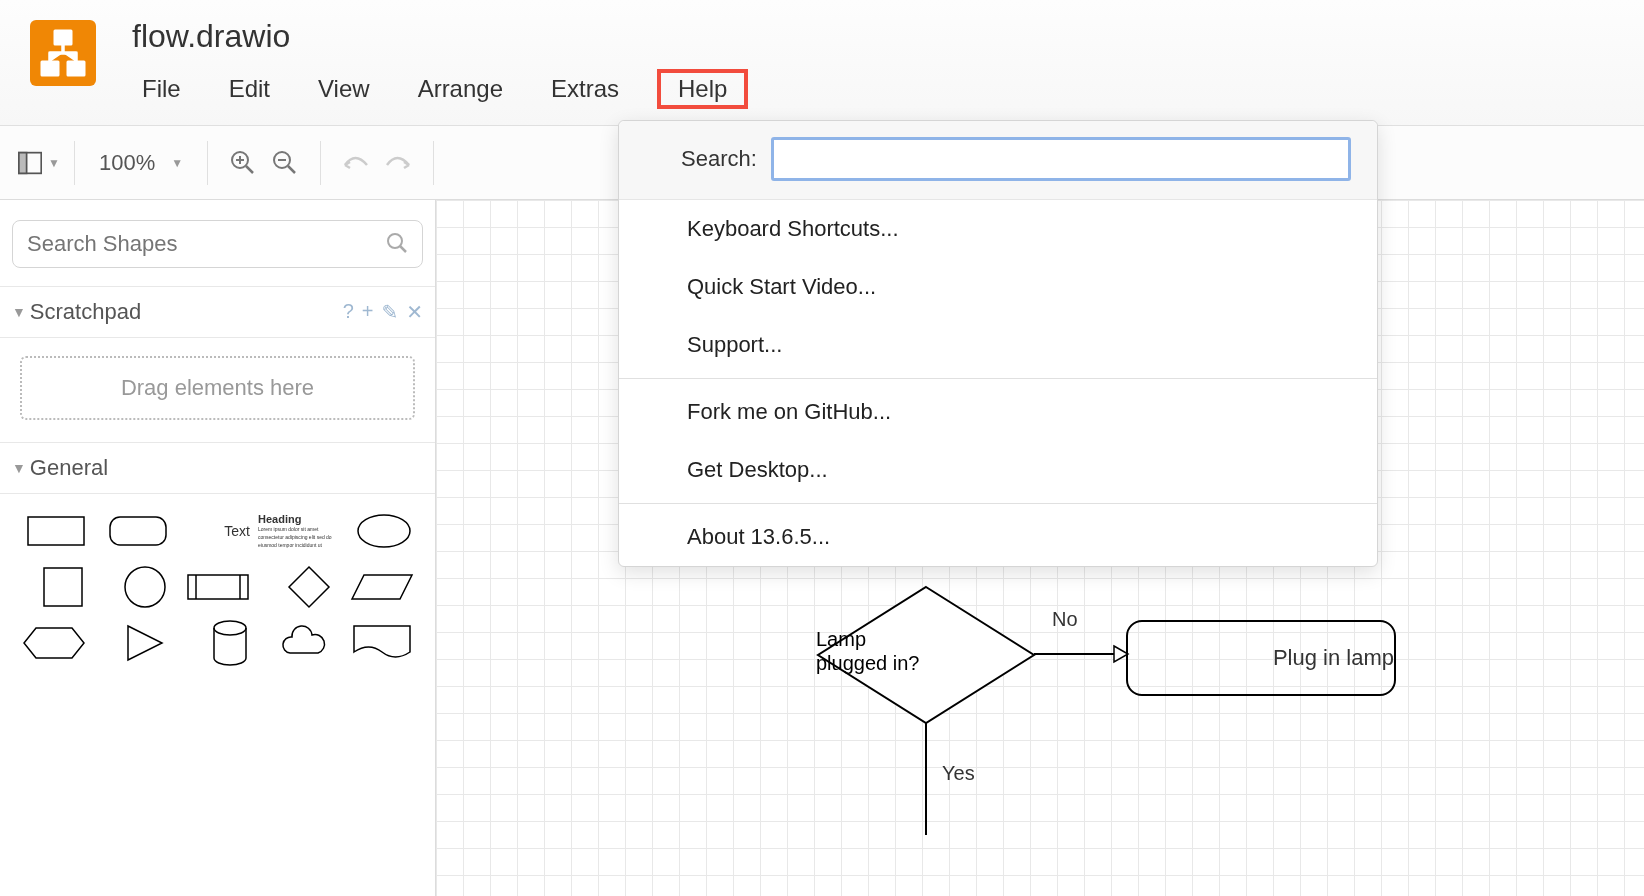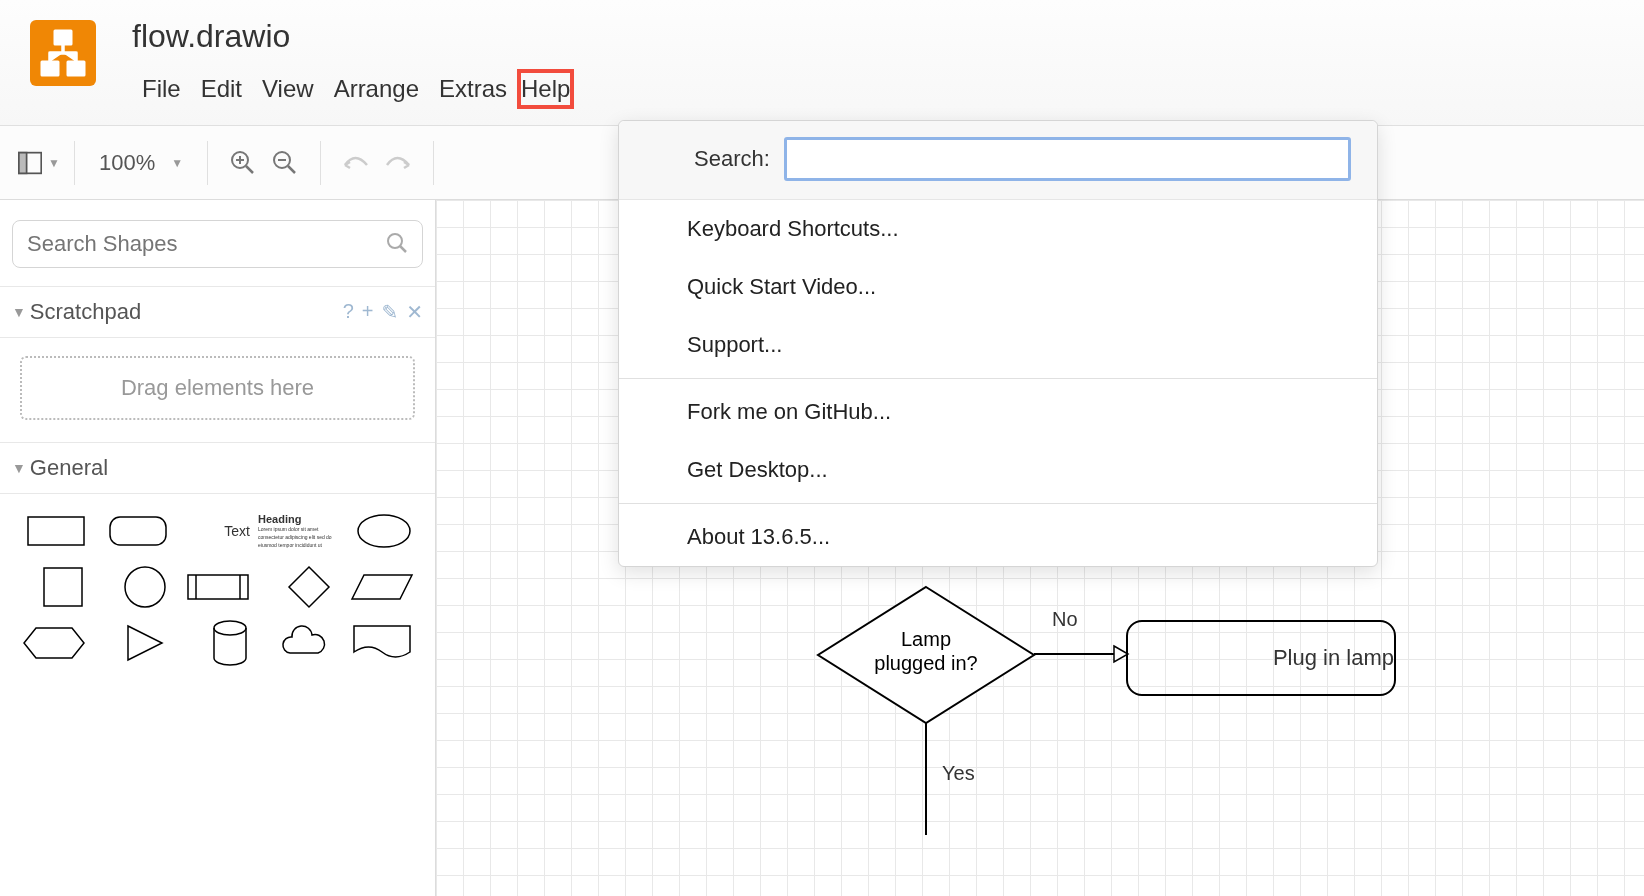--- a/index.html
+++ b/index.html
@@ -4,23 +4,23 @@
 <style>
   * { box-sizing: border-box; margin: 0; padding: 0; }
   body { font-family: -apple-system, BlinkMacSystemFont, "Segoe UI", Helvetica, Arial, sans-serif; font-size: 14px; color: #333; background: #fff; width: 1644px; height: 896px; overflow: hidden; position: relative; }
 
   
   .header { display: flex; align-items: flex-start; padding: 10px 20px 0 30px; background: linear-gradient(#fdfdfd, #f7f7f7); border-bottom: 1px solid #e0e0e0; height: 126px; }
   .logo { width: 66px; height: 66px; background: #f08705; border-radius: 6px; position: relative; margin-right: 36px; margin-top: 10px; }
   .logo svg { width: 66px; height: 66px; }
   .title-area { display: flex; flex-direction: column; }
   .filename { font-size: 32px; color: #333; margin-top: 8px; margin-bottom: 14px; }
-  .menubar { display: flex; }
+  .menubar { display: flex; gap: 28px; }
   .menu-item { font-size: 24px; color: #333; cursor: pointer; padding: 6px 10px; }
-  .menu-item.active { border: 4px solid #f24c3d; padding: 2px 0; text-align: right; }
+  .menu-item.active { border: 4px solid #f24c3d; padding: 2px 17px; text-align: right; }
 
   
   .toolbar { height: 74px; border-bottom: 1px solid #dcdcdc; background: #fcfcfc; display: flex; align-items: center; padding: 0 18px; }
   .tbtn { width: 42px; height: 42px; display: flex; align-items: center; justify-content: center; color: #555; cursor: pointer; }
   .tbtn.disabled { color: #bbb; }
   .tdivider { width: 1px; height: 44px; background: #e0e0e0; margin: 0 14px; }
   .zoom { font-size: 22px; color: #555; display: flex; align-items: center; gap: 16px; padding: 0 10px; }
   .caret-down { font-size: 12px; color: #999; }
   .grid-btn { position: absolute; right: 18px; top: 140px; display: flex; align-items: center; gap: 6px; }
 
@@ -40,33 +40,33 @@
   .shape { width: 74px; height: 46px; display: flex; align-items: center; justify-content: flex-end; cursor: pointer; }
   .shape svg { stroke: #000; stroke-width: 1.5; fill: none; }
   .shape.text-shape { font-size: 14px; color: #333; }
   .shape.heading-shape { font-size: 8px; color: #333; line-height:1; text-align:left; }
   .shape.heading-shape .hd { font-size: 11px; font-weight: bold; }
 
   
   .canvas { position: absolute; left: 436px; top: 200px; right: 0; bottom: 0; background-image: linear-gradient(#e8e8e8 1px, transparent 1px), linear-gradient(90deg, #e8e8e8 1px, transparent 1px); background-size: 27px 27px; background-color: #fff; }
   .diamond { position: absolute; width: 220px; height: 140px; left: 380px; top: 385px; }
   .diamond svg { width: 220px; height: 140px; }
-  .diamond-text { position: absolute; width: 220px; text-align: center; font-size: 20px; color: #000; top: 42px; left: 0; line-height: 1.2; }
+  .diamond-text { position: absolute; width: 220px; text-align: left; font-size: 20px; color: #000; top: 42px; left: 0; line-height: 1.2; }
   .process-box { position: absolute; left: 690px; top: 420px; width: 270px; height: 76px; border: 2px solid #000; border-radius: 16px; display: flex; align-items: center; justify-content: flex-end; font-size: 22px; }
   .edge-no { position: absolute; left: 598px; top: 453px; width: 94px; height: 2px; }
   .edge-no svg { width: 96px; height: 24px; position: absolute; top: -11px; }
   .label-no { position: absolute; left: 616px; top: 408px; font-size: 20px; }
   .edge-yes { position: absolute; left: 489px; top: 523px; height: 110px; width: 2px; }
   .edge-yes svg { width: 24px; height: 112px; position: absolute; left: -11px; }
   .label-yes { position: absolute; left: 506px; top: 562px; font-size: 20px; }
 
   
   .dropdown { position: absolute; left: 618px; top: 120px; width: 760px; background: #fff; border: 1px solid #d5d5d5; border-radius: 6px; box-shadow: 0 6px 20px rgba(0,0,0,0.12); z-index: 100; }
   .dropdown .search-row { display: flex; align-items: center; padding: 16px 26px 18px 26px; background: #f7f7f7; border-bottom: 1px solid #e6e6e6; border-radius: 6px 6px 0 0; }
-  .dropdown .search-row label { font-size: 22px; color: #333; margin-right: 14px; margin-left: 49px; }
+  .dropdown .search-row label { font-size: 22px; color: #333; margin-right: 14px; margin-left: 36px; }
   .dropdown .search-row input { flex: 1; border: 3px solid #8fb4e8; border-radius: 3px; height: 44px; padding: 4px 8px; font-size: 20px; outline: none; }
   .dropdown .item { padding: 16px 26px 16px 68px; font-size: 22px; color: #222; cursor: pointer; }
   .dropdown .sep { height: 1px; background: #e0e0e0; margin: 4px 0; }
 
   .tbar2 { position: absolute; top: 126px; left: 0; right: 0; }
 </style>
 </head>
 <body>
 
 <div class="header">

